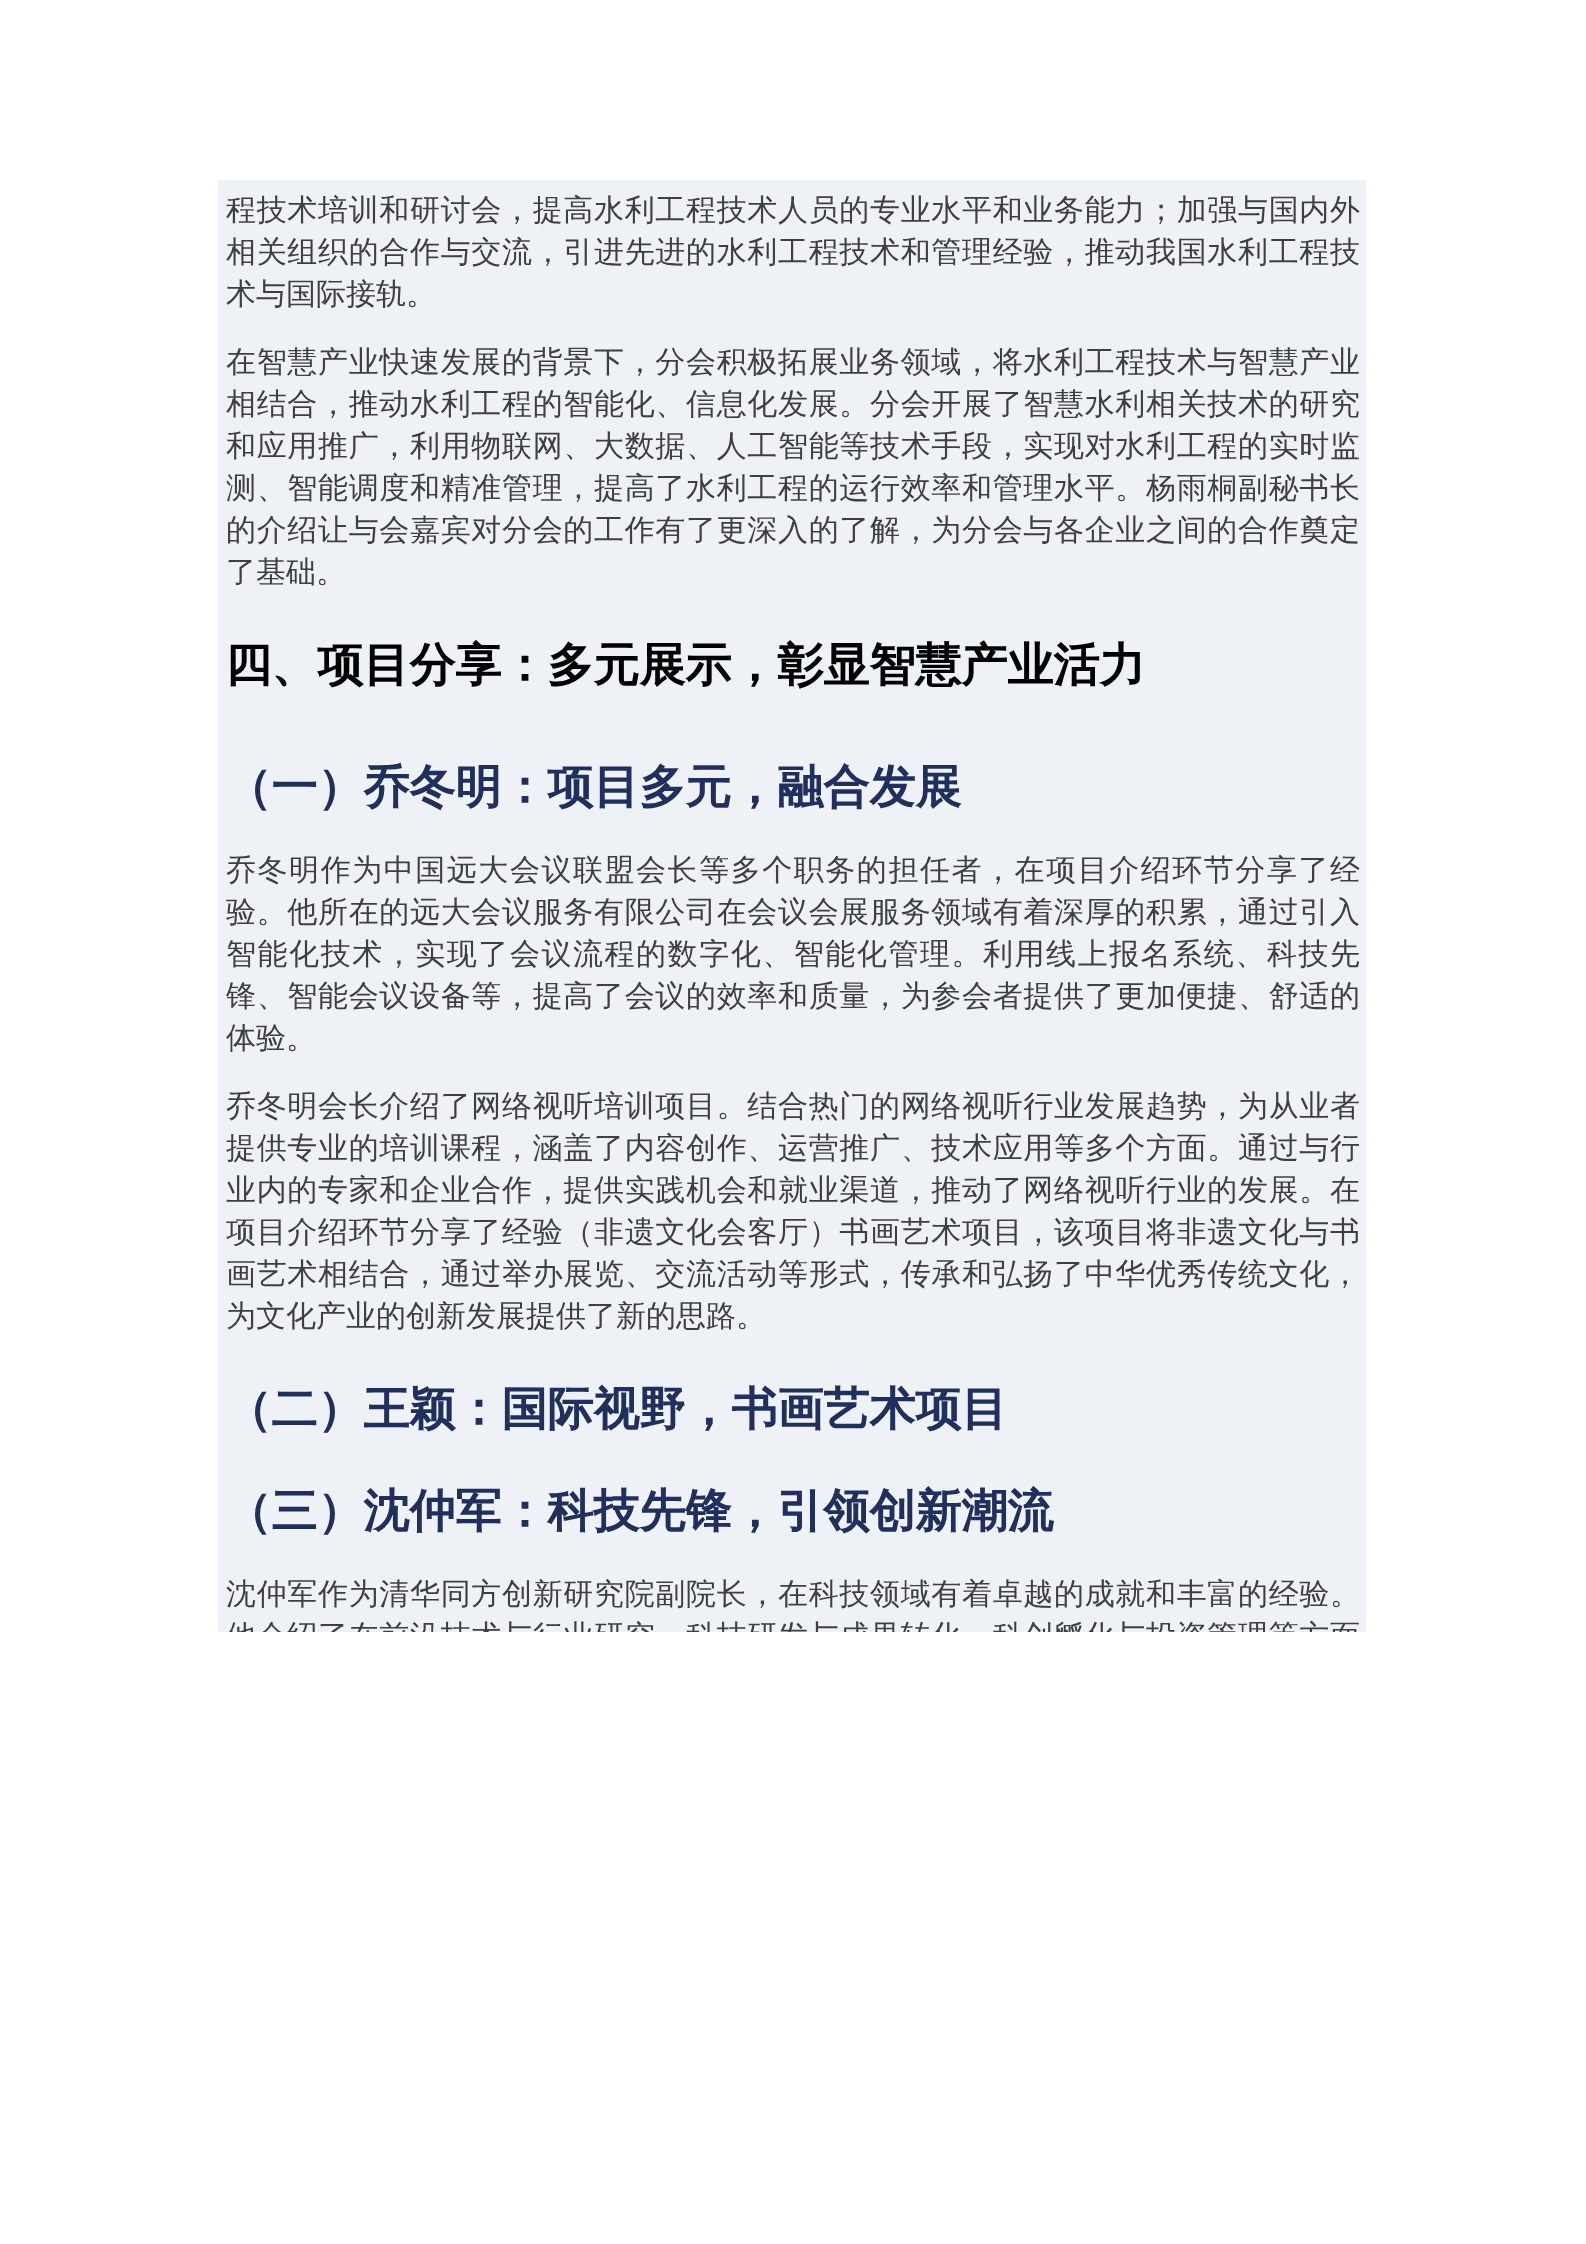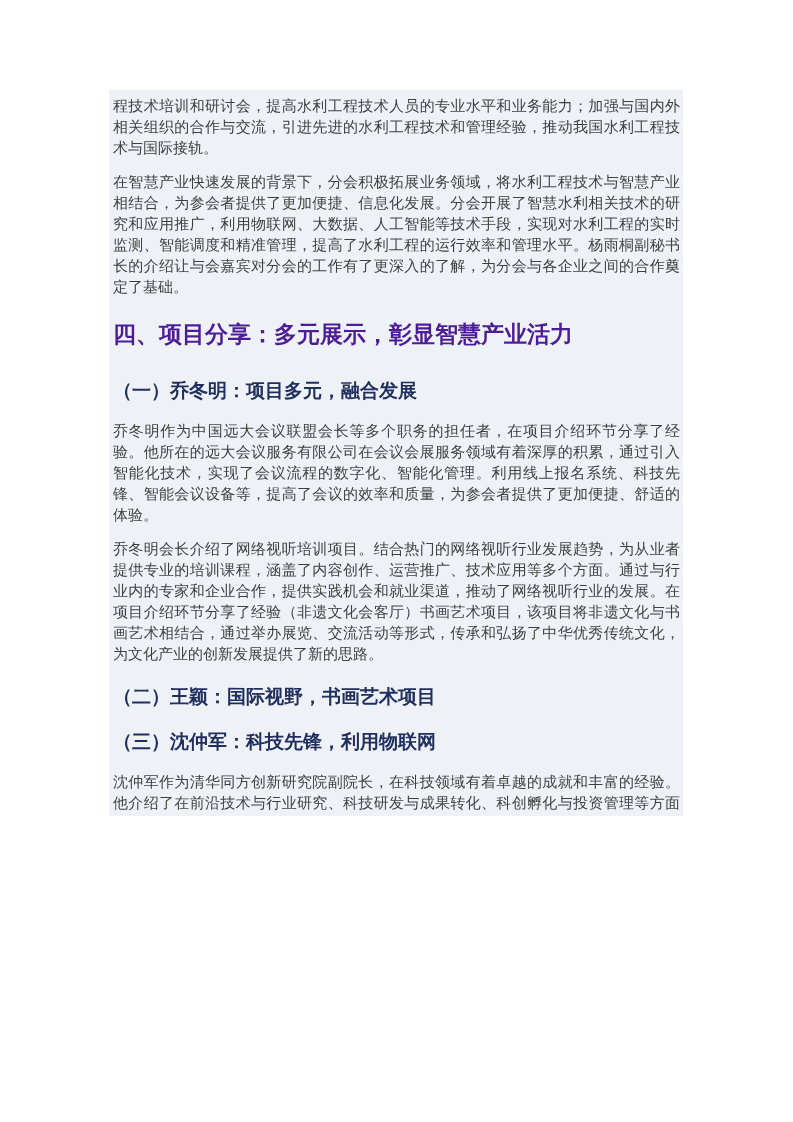--- a/index.html
+++ b/index.html
@@ -30,55 +30,55 @@
     line-height: 21px;
     color: #3f3f3f;
     text-align: justify;
     word-break: break-all;
   }
   .content p:last-child {
     margin-bottom: 0;
   }
   .content h1 {
     margin: 22px 0 28px 0;
-    font-family: Liberation Sans, sans-serif;
+    font-family: Liberation Mono, monospace;
     font-weight: bold;
     font-size: 23px;
     line-height: 1.35;
-    color: #4c1d95;
+    color: #000000;
   }
   .content h2 {
     margin: 20px 0 16px 0;
     font-family: "Liberation Serif", serif;
     font-weight: bold;
-    font-size: 19px;
+    font-size: 23px;
     line-height: 1.35;
     color: #202f5e;
   }
 </style>
 </head>
 <body>
 
 <div class="page">
   <div class="content">
 
     <p>程技术培训和研讨会，提高水利工程技术人员的专业水平和业务能力；加强与国内外相关组织的合作与交流，引进先进的水利工程技术和管理经验，推动我国水利工程技术与国际接轨。</p>
 
-    <p>在智慧产业快速发展的背景下，分会积极拓展业务领域，将水利工程技术与智慧产业相结合，为参会者提供了更加便捷、信息化发展。分会开展了智慧水利相关技术的研究和应用推广，利用物联网、大数据、人工智能等技术手段，实现对水利工程的实时监测、智能调度和精准管理，提高了水利工程的运行效率和管理水平。杨雨桐副秘书长的介绍让与会嘉宾对分会的工作有了更深入的了解，为分会与各企业之间的合作奠定了基础。</p>
+    <p>在智慧产业快速发展的背景下，分会积极拓展业务领域，将水利工程技术与智慧产业相结合，推动水利工程的智能化、信息化发展。分会开展了智慧水利相关技术的研究和应用推广，利用物联网、大数据、人工智能等技术手段，实现对水利工程的实时监测、智能调度和精准管理，提高了水利工程的运行效率和管理水平。杨雨桐副秘书长的介绍让与会嘉宾对分会的工作有了更深入的了解，为分会与各企业之间的合作奠定了基础。</p>
 
     <h1>四、项目分享：多元展示，彰显智慧产业活力</h1>
 
     <h2>（一）乔冬明：项目多元，融合发展</h2>
 
     <p>乔冬明作为中国远大会议联盟会长等多个职务的担任者，在项目介绍环节分享了经验。他所在的远大会议服务有限公司在会议会展服务领域有着深厚的积累，通过引入智能化技术，实现了会议流程的数字化、智能化管理。利用线上报名系统、科技先锋、智能会议设备等，提高了会议的效率和质量，为参会者提供了更加便捷、舒适的体验。</p>
 
     <p>乔冬明会长介绍了网络视听培训项目。结合热门的网络视听行业发展趋势，为从业者提供专业的培训课程，涵盖了内容创作、运营推广、技术应用等多个方面。通过与行业内的专家和企业合作，提供实践机会和就业渠道，推动了网络视听行业的发展。在项目介绍环节分享了经验（非遗文化会客厅）书画艺术项目，该项目将非遗文化与书画艺术相结合，通过举办展览、交流活动等形式，传承和弘扬了中华优秀传统文化，为文化产业的创新发展提供了新的思路。</p>
 
     <h2>（二）王颖：国际视野，书画艺术项目</h2>
 
 
 
-    <h2>（三）沈仲军：科技先锋，利用物联网</h2>
+    <h2>（三）沈仲军：科技先锋，引领创新潮流</h2>
 
     <p>沈仲军作为清华同方创新研究院副院长，在科技领域有着卓越的成就和丰富的经验。他介绍了在前沿技术与行业研究、科技研发与成果转化、科创孵化与投资管理等方面的工作。</p>
 
   </div>
 </div>
 
 </body></html>

